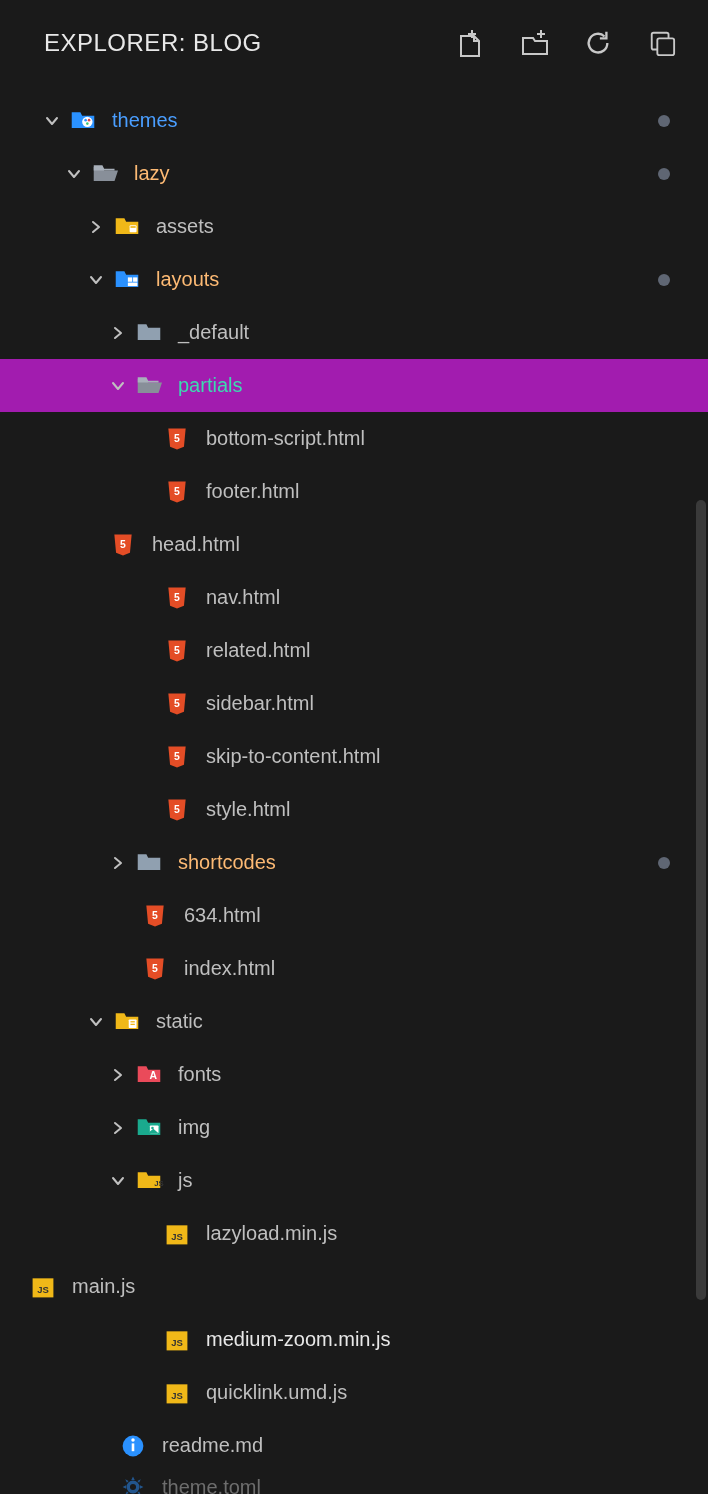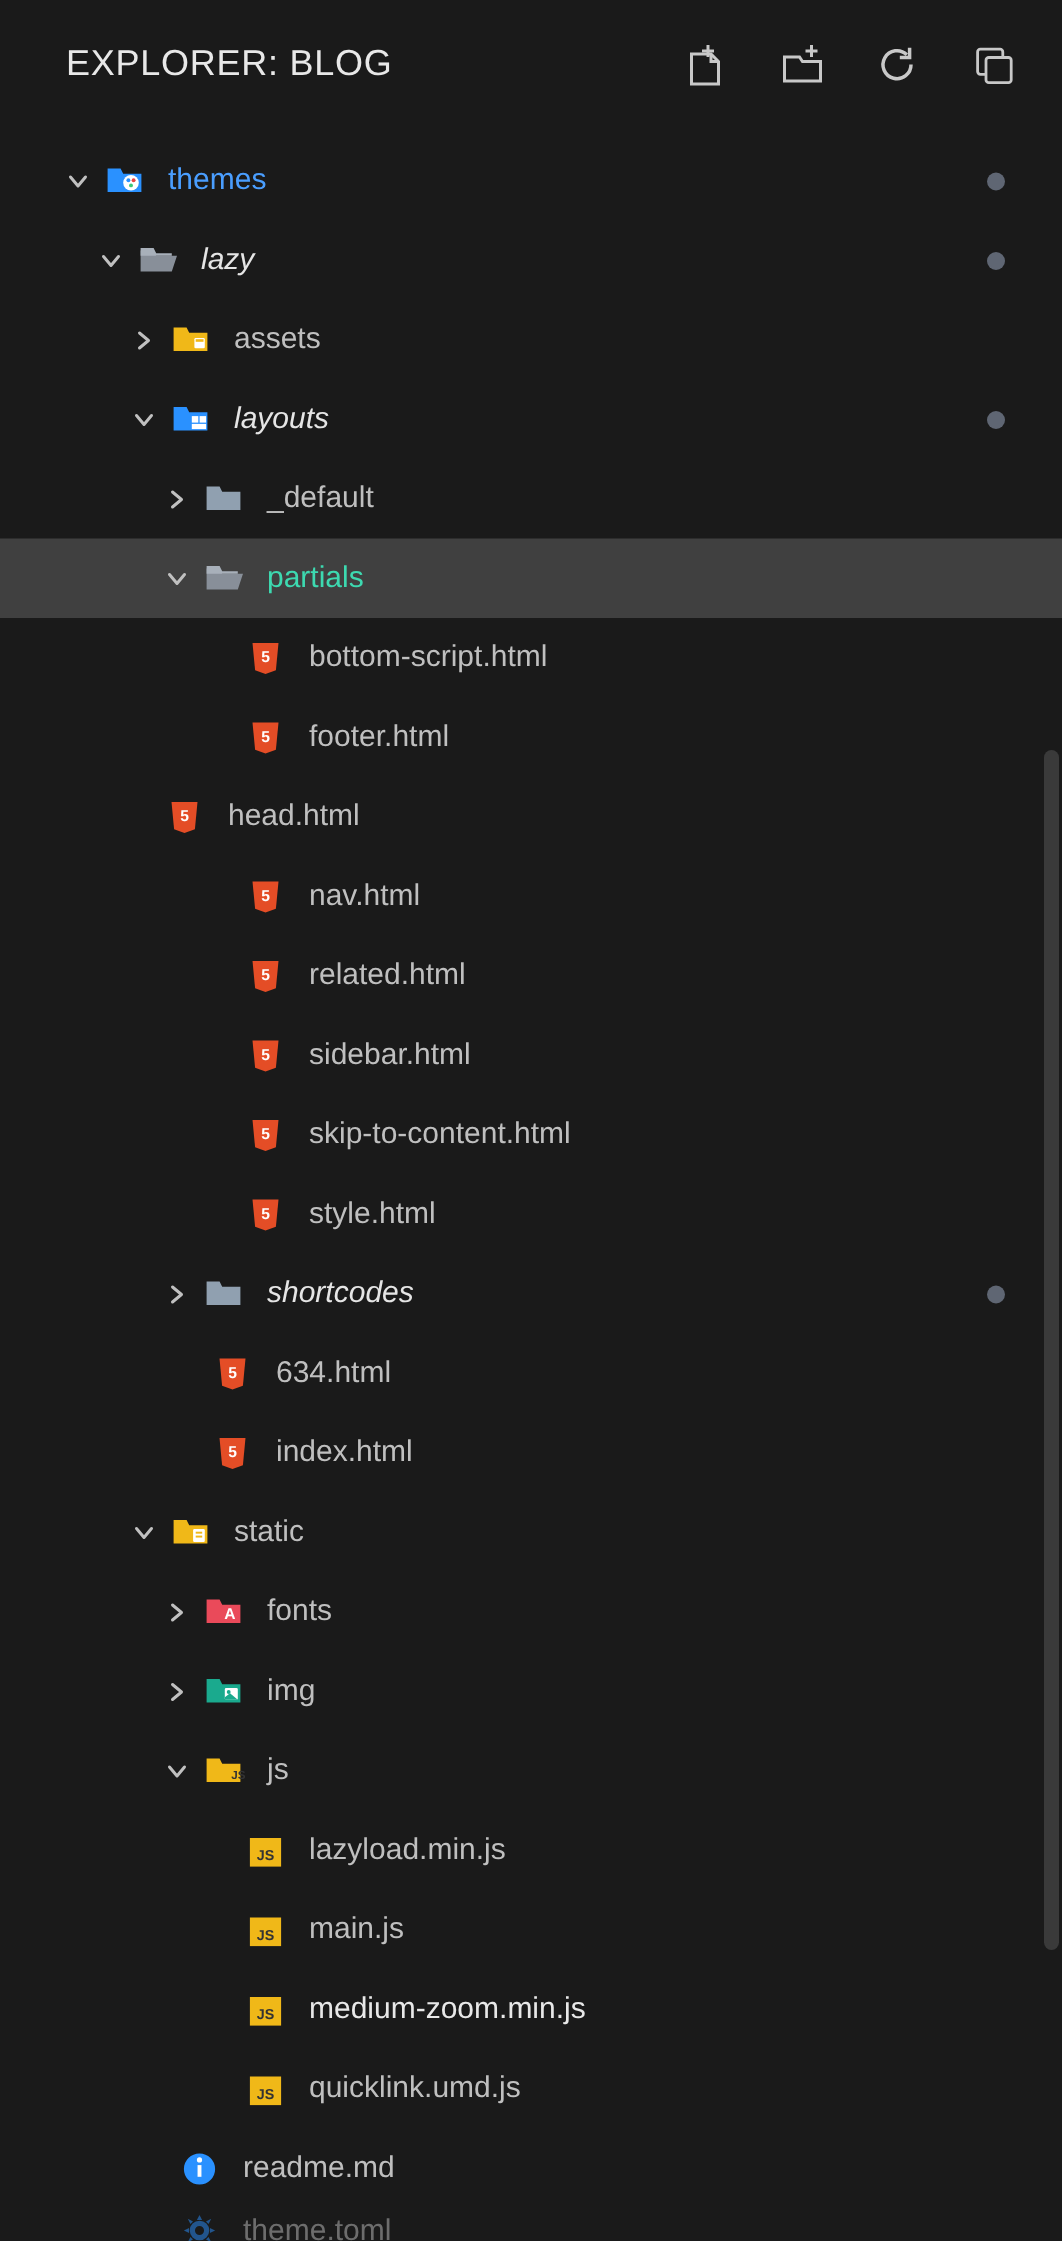--- a/index.html
+++ b/index.html
@@ -43,21 +43,21 @@
 .tree {
   padding-top: 8px;
 }
 .row {
   display: flex;
   align-items: center;
   height: 53px;
   cursor: pointer;
   position: relative;
 }
-.row.selected { background: #404040; }
+.row.selected { background: #a21caf; }
 .chevron {
   width: 24px;
   height: 24px;
   display: flex;
   align-items: center;
   justify-content: center;
   margin-right: 4px;
   color: #c0c0c0;
 }
 .chevron svg { width: 18px; height: 18px; }
@@ -86,21 +86,21 @@
 .scrollbar {
   position: absolute;
   right: 2px;
   top: 500px;
   width: 10px;
   height: 800px;
   background: #3a3a3a;
   border-radius: 5px;
 }
 .c-blue { color: #4a9eff; }
-.c-blue2 { color: #e5e5e5; font-style: italic; }
+.c-blue2 { color: #fdba74; }
 .c-teal { color: #3dd9b0; }
 .c-gray { color: #bfbfbf; }
 .c-white { color: #e8e8e8; }
 </style>
 </head>
 <body>
 
 <svg width="0" height="0" style="position:absolute">
 <defs>
 <g id="i-chev-right">
@@ -480,21 +480,21 @@
 <div class="row" style="padding-left:134px">
   <span class="spacer"></span>
   <span class="icon">
         <svg viewBox="0 0 30 30" width="26" height="26">
           <use href="#i-js"></use>
         </svg>
       </span>
   <span class="label c-gray">lazyload.min.js</span>
 </div>
 
-<div class="row" style="padding-left:134px">
+<div class="row" style="">
   <span class="spacer"></span>
   <span class="icon">
         <svg viewBox="0 0 30 30" width="26" height="26">
           <use href="#i-js"></use>
         </svg>
       </span>
   <span class="label c-gray">main.js</span>
 </div>
 
 <div class="row" style="padding-left:134px">

